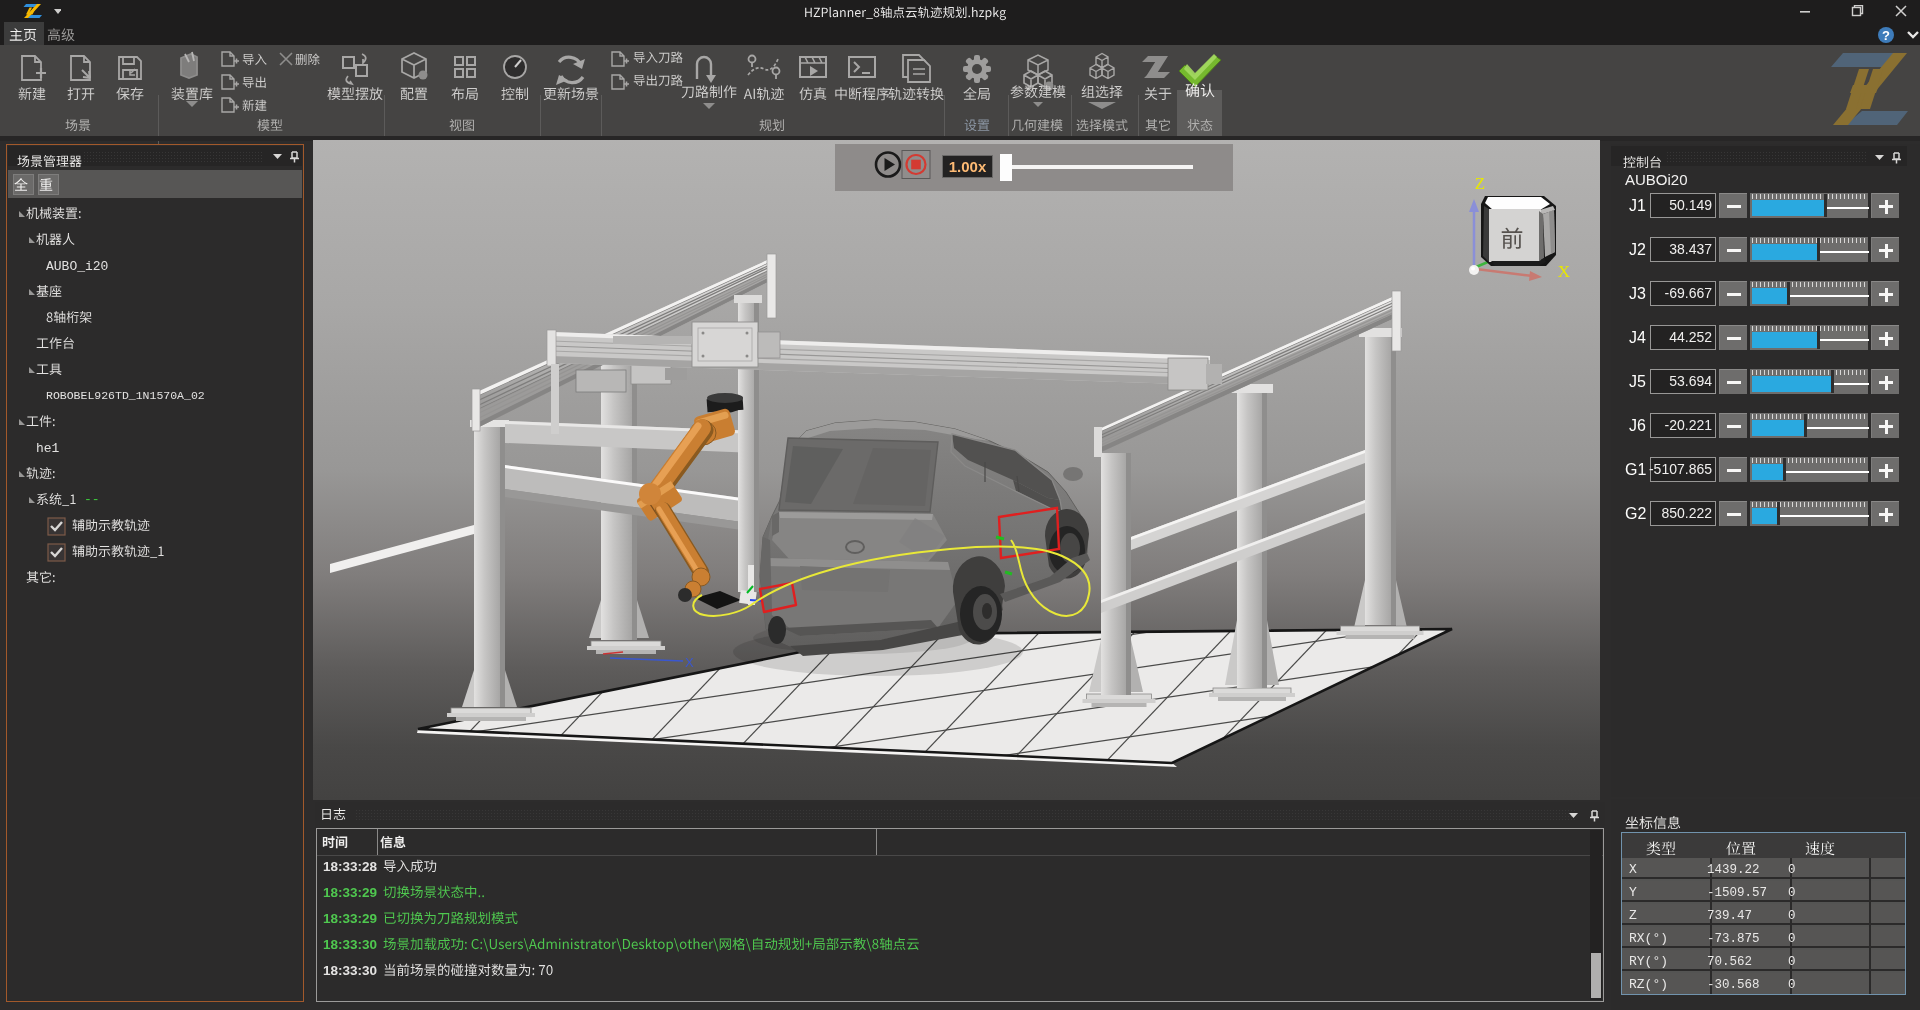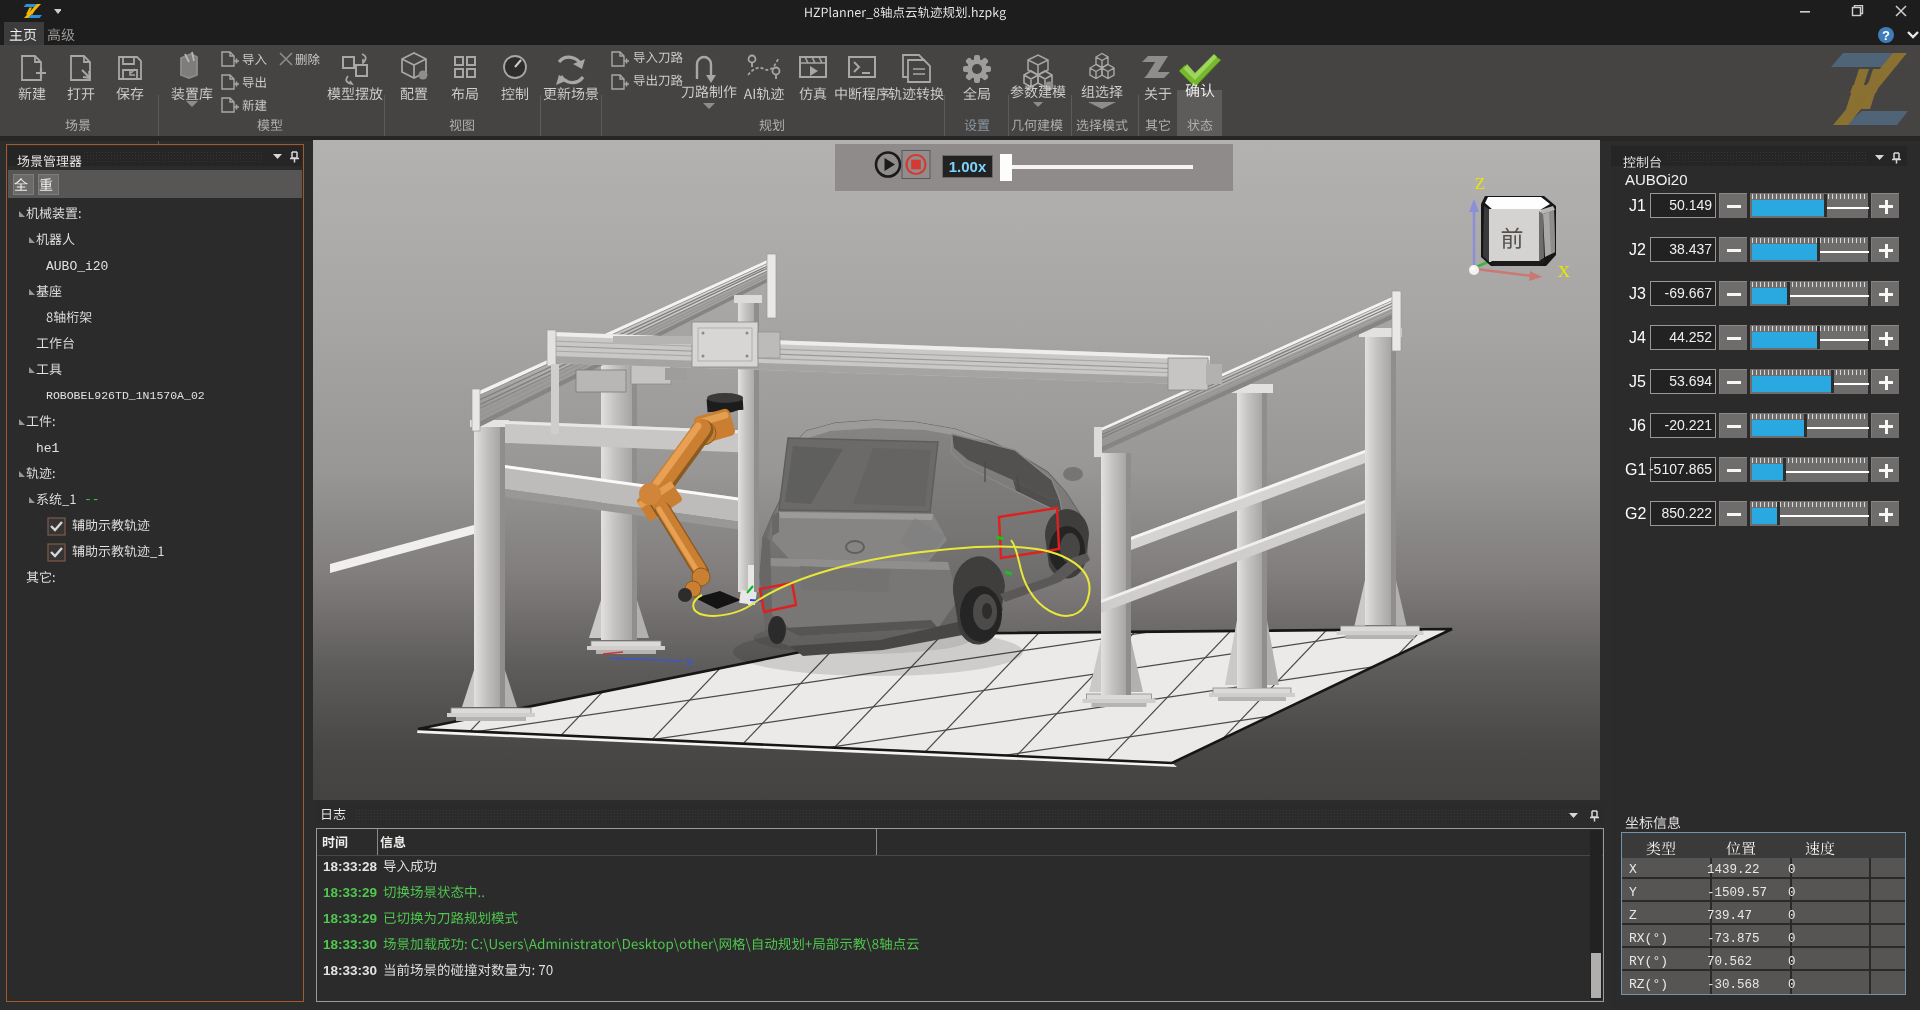--- a/index.html
+++ b/index.html
@@ -452,21 +452,21 @@
 </g>
 </svg>
 <div id="playbar">
 <svg class="icon" style="left:38px;top:5px" width="64" height="31" viewBox="0 0 64 31">
 <circle cx="15" cy="15.5" r="12" fill="none" stroke="#1a1a1a" stroke-width="2.6"></circle>
         <path d="M11.5 9 L22 15.5 L11.5 22 Z" fill="#1a1a1a"></path>
 <rect x="41" y="1.5" width="28" height="28" fill="#908d8c" stroke="#5a5958" stroke-width="1" transform="translate(-12,0)"></rect>
 <circle cx="43" cy="15.5" r="9.5" fill="none" stroke="#d43a32" stroke-width="2.2"></circle>
         <rect x="38.2" y="10.7" width="9.6" height="9.6" fill="#d43a32"></rect>
 </svg>
-<div style="position:absolute;left:107px;top:11px;width:51px;height:23px;background:#232222;border:1px solid #6a6968;color:#7dd3fc;font-size:15px;font-weight:bold;text-align:center;line-height:22px;font-family:'Liberation Sans'">1.00x</div>
+<div style="position:absolute;left:107px;top:11px;width:51px;height:23px;background:#232222;border:1px solid #6a6968;color:#fdba74;font-size:15px;font-weight:bold;text-align:center;line-height:22px;font-family:'Liberation Sans'">1.00x</div>
 <div style="position:absolute;left:165px;top:10px;width:12px;height:27px;background:#fdfdfd"></div>
 <div style="position:absolute;left:177px;top:21px;width:181px;height:3.5px;background:#f5f4f3"></div>
 </div>
 </div>
 <div id="rightpanel">
 <div id="rp-title">
       <div class="dots" style="position:absolute;left:55px;top:5px;width:200px;height:11px"></div>
     </div>
 <svg class="icon" style="left:263px;top:8px" width="30" height="12" viewBox="0 0 30 12">
       <path d="M1 3 L5.5 8 L10 3 Z" fill="#d8d7d6"></path>

